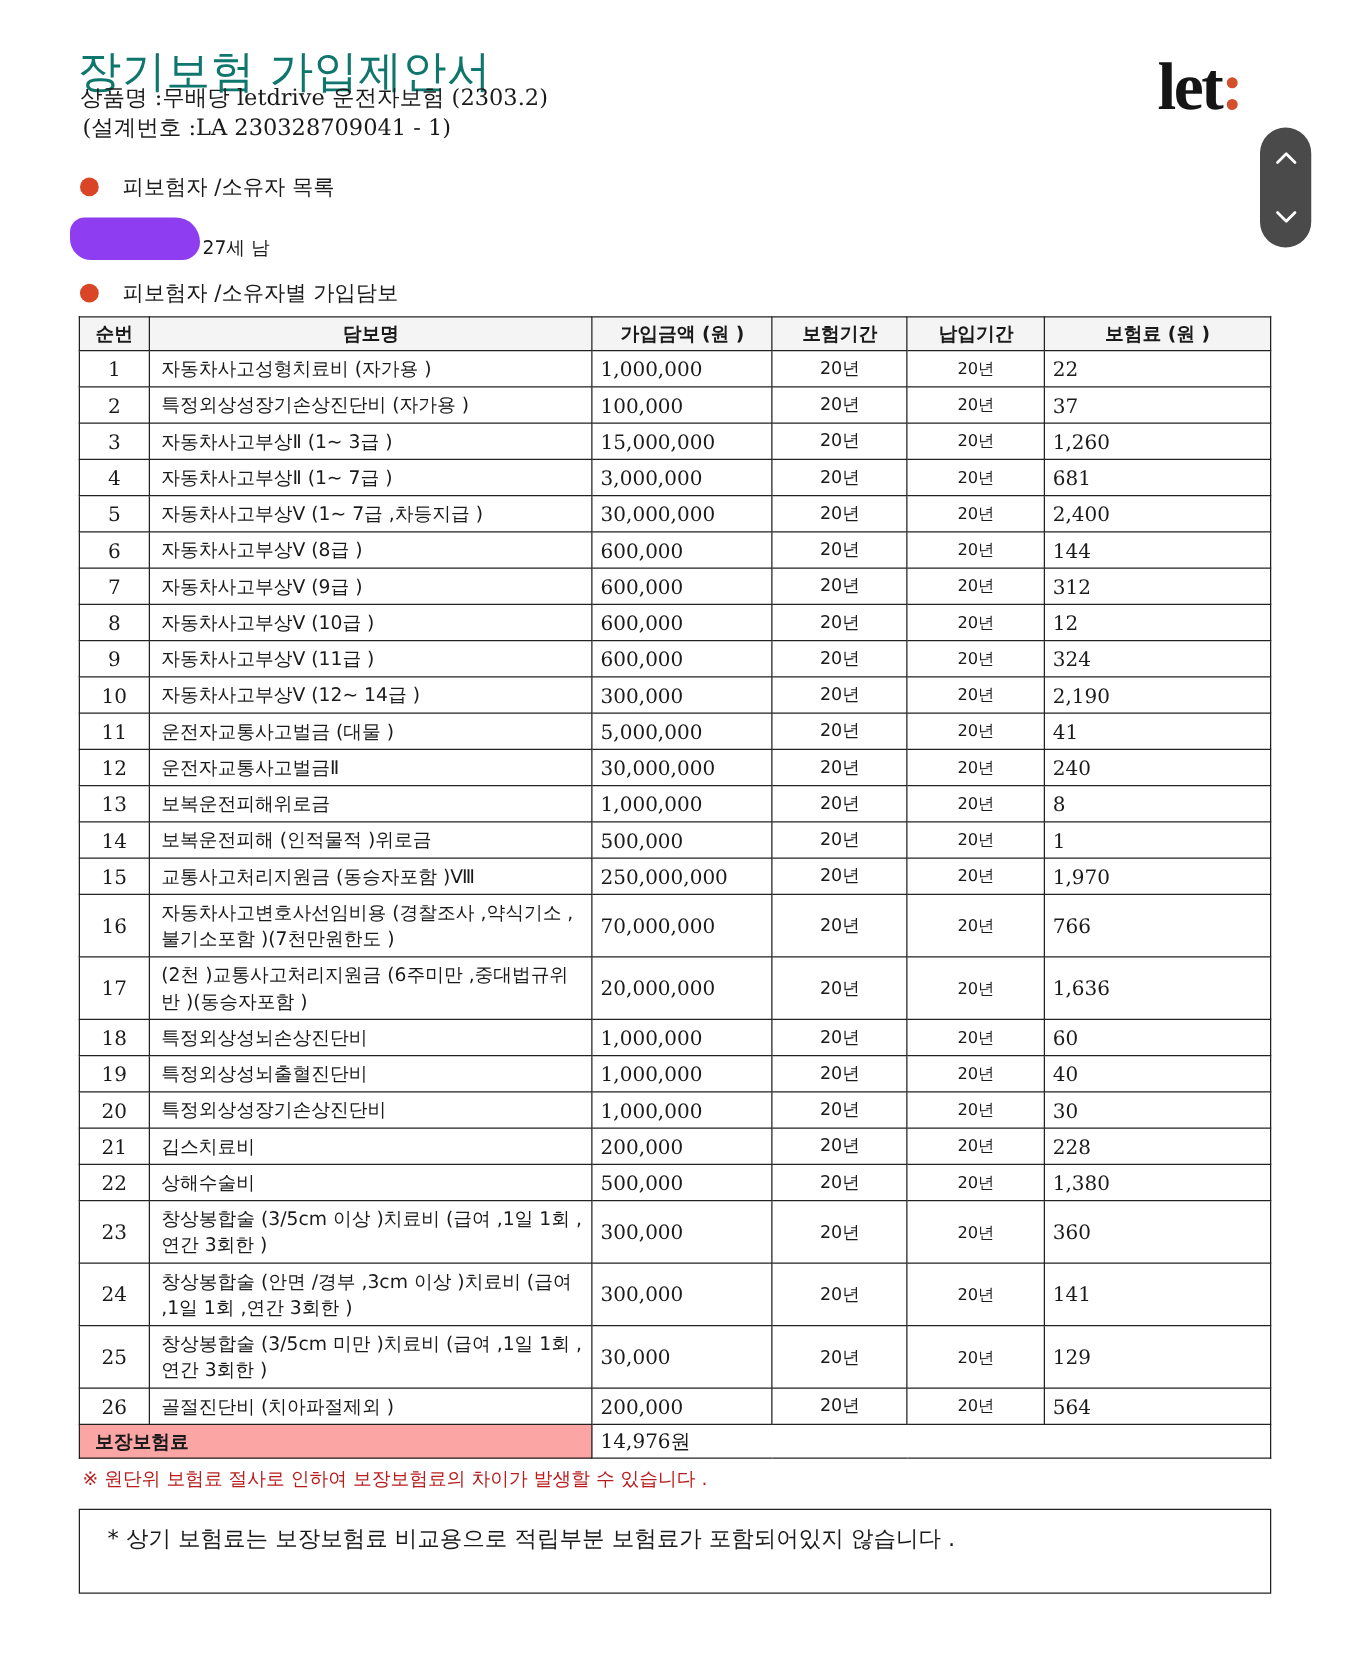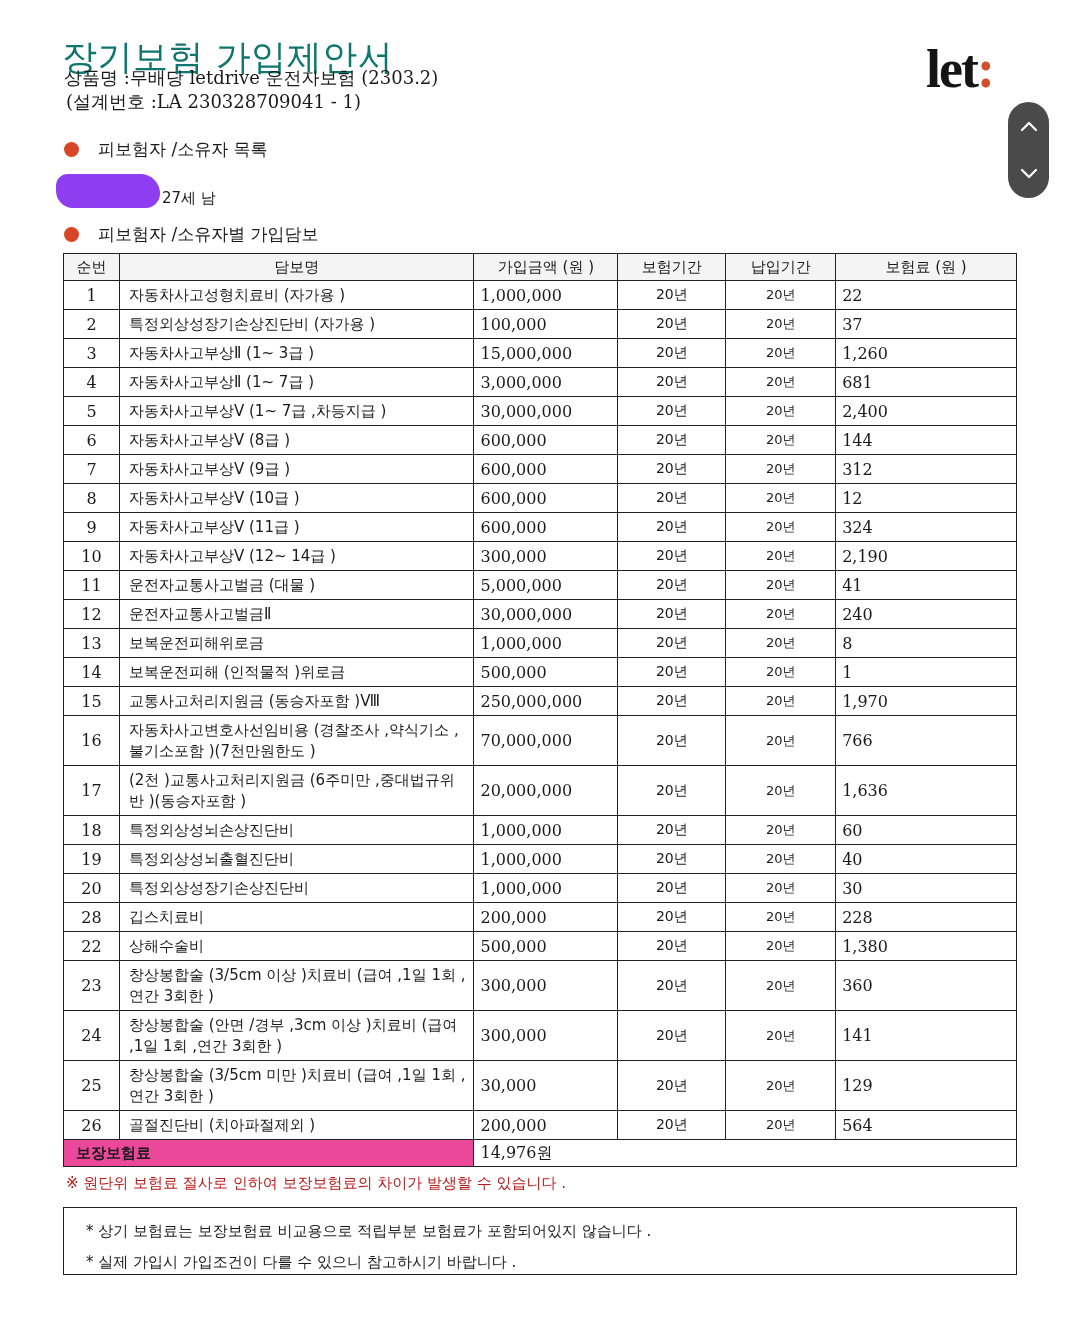--- a/index.html
+++ b/index.html
@@ -21,33 +21,33 @@
   .section { position: absolute; left: 64px; display: flex; align-items: center; font-family: "DejaVu Sans", sans-serif; font-size: 17px; justify-content: flex-end; }
   .section .dot { width: 15px; height: 15px; border-radius: 50%; background: #d94527; margin-right: 19px; }
   .sec1 { top: 138px; }
   .sec2 { top: 223px; }
 
   .insured { position: absolute; left: 56px; top: 168px; height: 40px; display: flex; align-items: flex-end; font-family: "DejaVu Sans", sans-serif; font-size: 15px; }
   .redact { width: 104px; height: 34px; background: #8e3ef0; border-radius: 18px 30px 22px 26px; margin-right: 2px; }
 
   table.cov { position: absolute; left: 63px; top: 253px; width: 954px; border-collapse: collapse; font-size: 16px; }
   table.cov th, table.cov td { border: 1px solid #222; padding: 0 6px; height: 29px; }
-  table.cov th { font-family: "DejaVu Sans", sans-serif; font-weight: normal; background: #f4f4f4; font-size: 15px; height: 27px; }
+  table.cov th { font-family: "DejaVu Sans", sans-serif; font-weight: bold; background: #f4f4f4; font-size: 15px; height: 27px; }
   table.cov td.no { text-align: center; }
   table.cov td.name { font-family: "DejaVu Sans", sans-serif; font-size: 15px; line-height: 21px; padding-left: 9px; }
   table.cov td.num { }
   table.cov td.period { text-align: center; font-family: "DejaVu Sans", sans-serif; font-size: 14px; }
   table.cov td.paid { text-align: center; font-family: "DejaVu Sans", sans-serif; font-size: 13px; }
   table.cov tr.tall td { height: 50px; }
   table.cov tr.total td { height: 27px; }
-  table.cov tr.total td.label { background: #ec4899; font-family: Liberation Mono, monospace; font-weight: bold; font-size: 15px; padding-left: 12px; }
+  table.cov tr.total td.label { background: #fca5a5; font-family: Liberation Mono, monospace; font-weight: bold; font-size: 15px; padding-left: 12px; }
 
   .note-orange { position: absolute; left: 66px; top: 1174px; font-family: "DejaVu Sans", sans-serif; font-size: 15px; color: #b91c1c; }
 
-  .notice-box { position: absolute; left: 63px; top: 1207px; width: 954px; height: 68px; border: 1px solid #222; padding: 8px 0 0 22px; font-family: "DejaVu Sans", sans-serif; font-size: 15px; line-height: 31px; }
+  .notice-box { position: absolute; left: 63px; top: 1207px; width: 954px; height: 68px; border: 1px solid #222; padding: 8px 0 0 22px; font-family: "DejaVu Sans", sans-serif; font-size: 18px; line-height: 31px; }
 </style>
 </head>
 <body>
 
 <div class="title">장기보험 가입제안서</div>
 <div class="product">상품명 :무배당 letdrive 운전자보험 (2303.2)</div>
 <div class="design-no">(설계번호 :LA 230328709041 - 1)</div>
 
 <div class="logo"><span>let</span><span class="colon">:</span></div>
 
@@ -253,21 +253,21 @@
       </tr>
       <tr>
         <td class="no">20</td>
         <td class="name">특정외상성장기손상진단비</td>
         <td class="num">1,000,000</td>
         <td class="period">20년</td>
         <td class="paid">20년</td>
         <td class="num">30</td>
       </tr>
       <tr>
-        <td class="no">28</td>
+        <td class="no">21</td>
         <td class="name">깁스치료비</td>
         <td class="num">200,000</td>
         <td class="period">20년</td>
         <td class="paid">20년</td>
         <td class="num">228</td>
       </tr>
       <tr>
         <td class="no">22</td>
         <td class="name">상해수술비</td>
         <td class="num">500,000</td>
@@ -313,14 +313,13 @@
       <td class="label" colspan="2">보장보험료</td>
       <td class="num" colspan="4">14,976원</td>
     </tr>
   </tfoot>
 </table>
 
 <div class="note-orange">※ 원단위 보험료 절사로 인하여 보장보험료의 차이가 발생할 수 있습니다 .</div>
 
 <div class="notice-box">
   <div>* 상기 보험료는 보장보험료 비교용으로 적립부분 보험료가 포함되어있지 않습니다 .</div>
-  <div>* 실제 가입시 가입조건이 다를 수 있으니 참고하시기 바랍니다 .</div>
 </div>
 
 </body></html>

